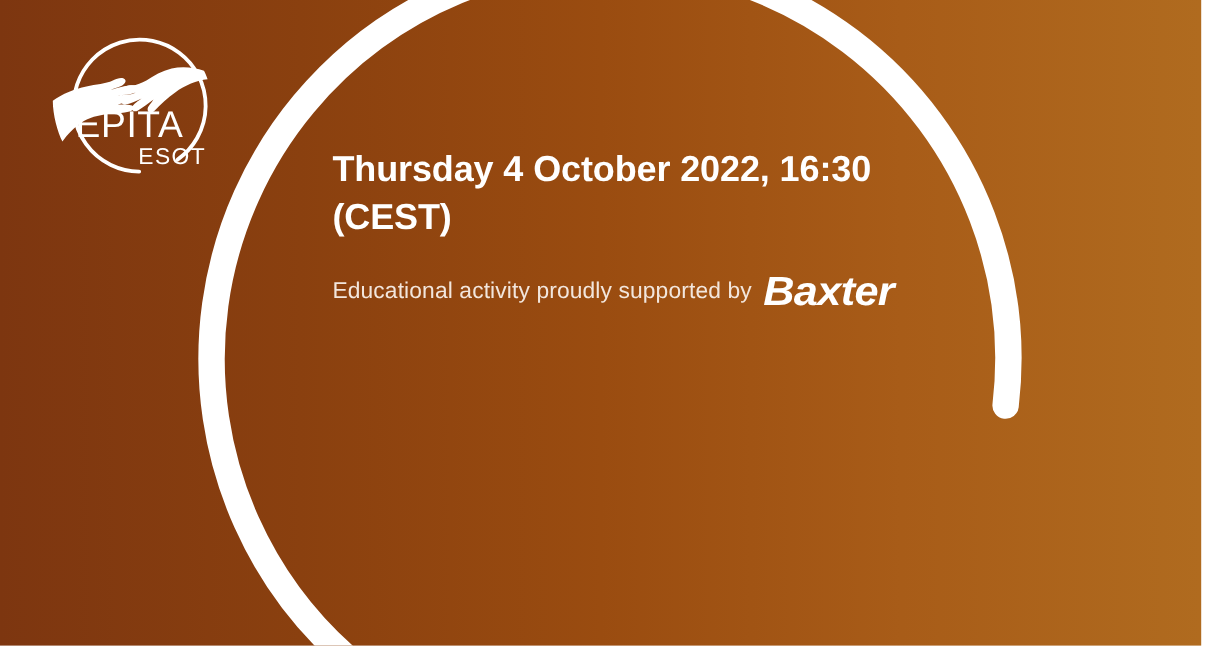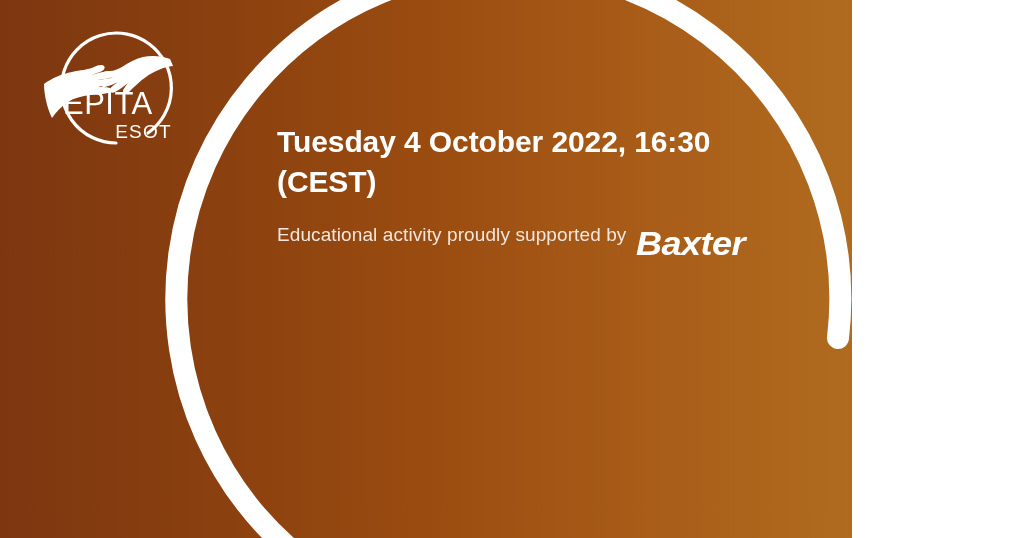--- a/index.html
+++ b/index.html
@@ -8,21 +8,21 @@
   }
   body {
     width: 1024px;
     height: 538px;
     overflow: hidden;
     font-family: "Liberation Sans", sans-serif;
   }
 
   .banner {
     position: relative;
-    width: 852px;
+    width: 1001px;
     height: 538px;
     background: linear-gradient(to right, #7d3610 0%, #8a400f 25%, #9a4c10 50%, #a85c18 75%, #b06b1f 100%);
     overflow: hidden;
   }
 
   .arc-layer {
     position: absolute;
     left: 0;
     top: 0;
     width: 1024px;
@@ -94,21 +94,21 @@
     color: #ffffff;
     font-size: 30px;
     font-weight: 700;
     line-height: 1.33;
     letter-spacing: -0.1px;
     max-width: 470px;
   }
 
   .sponsor-line {
     display: flex;
-    align-items: flex-start;
+    align-items: center;
     padding-top: 22px;
     gap: 10px;
   }
   .sponsor-text {
     color: #f2e6dd;
     font-size: 19px;
     font-weight: 400;
     letter-spacing: 0.1px;
     white-space: nowrap;
   }
@@ -181,20 +181,20 @@
                  C 142 37, 141 35, 140 33 Z"></path>
       </g>
     </svg>
     <div class="logo-text-block">
       <span class="logo-epita">EPITA</span>
       <span class="logo-esot">ESOT</span>
     </div>
   </div>
 
   <div class="content">
-    <p class="datetime">Tuesday 4 October 2022, 16:30 (CEST)</p>
+    <p class="datetime">Thursday 4 October 2022, 16:30 (CEST)</p>
     <div class="sponsor-line">
       <span class="sponsor-text">Educational activity proudly supported by</span>
       <span class="sponsor-logo">Baxter</span>
     </div>
   </div>
 
 </div>
 
 </body></html>

